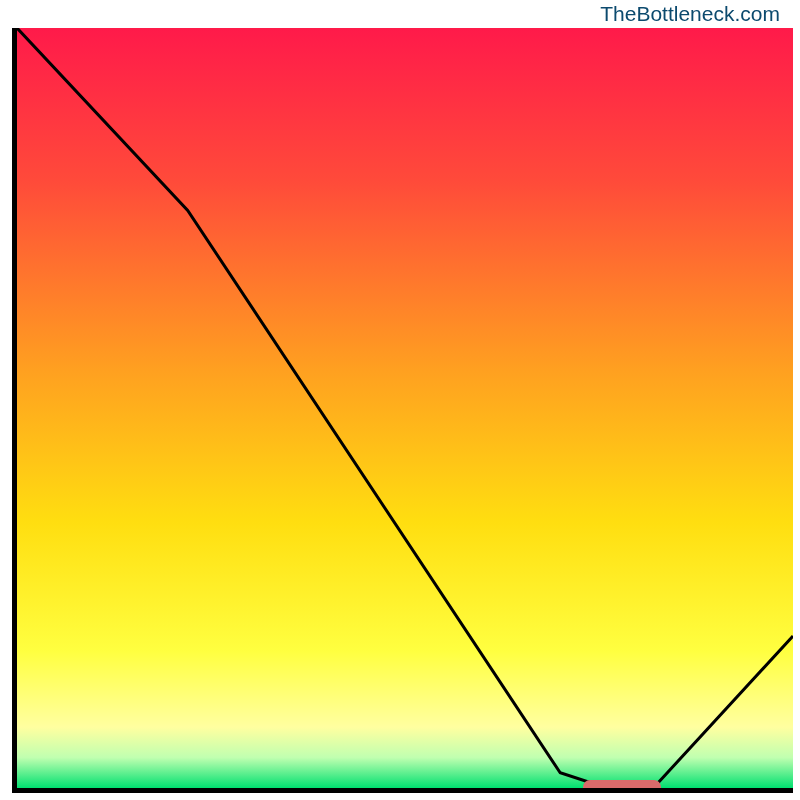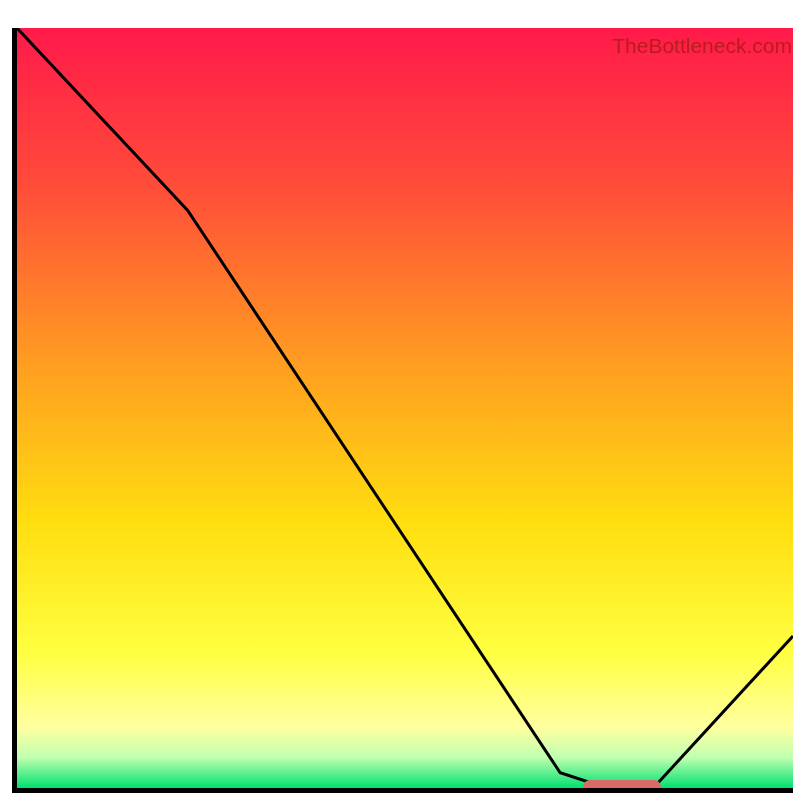--- a/index.html
+++ b/index.html
@@ -11,26 +11,25 @@
     background: #fff;
   }
   .container {
     position: relative;
     width: 800px;
     height: 800px;
   }
   .watermark {
     position: absolute;
     top: 2px;
-    right: 8px;
-    color: #b91c1c;
+    right: 20px;
+    color: #0c4a6e;
     font-size: 21px;
     font-weight: 500;
     z-index: 10;
-    margin-top: 32px;
   }
   .plot-area {
     position: absolute;
     left: 12px;
     top: 28px;
     width: 776px;
     height: 760px;
     border-left: 5px solid #000;
     border-bottom: 5px solid #000;
     overflow: hidden;

